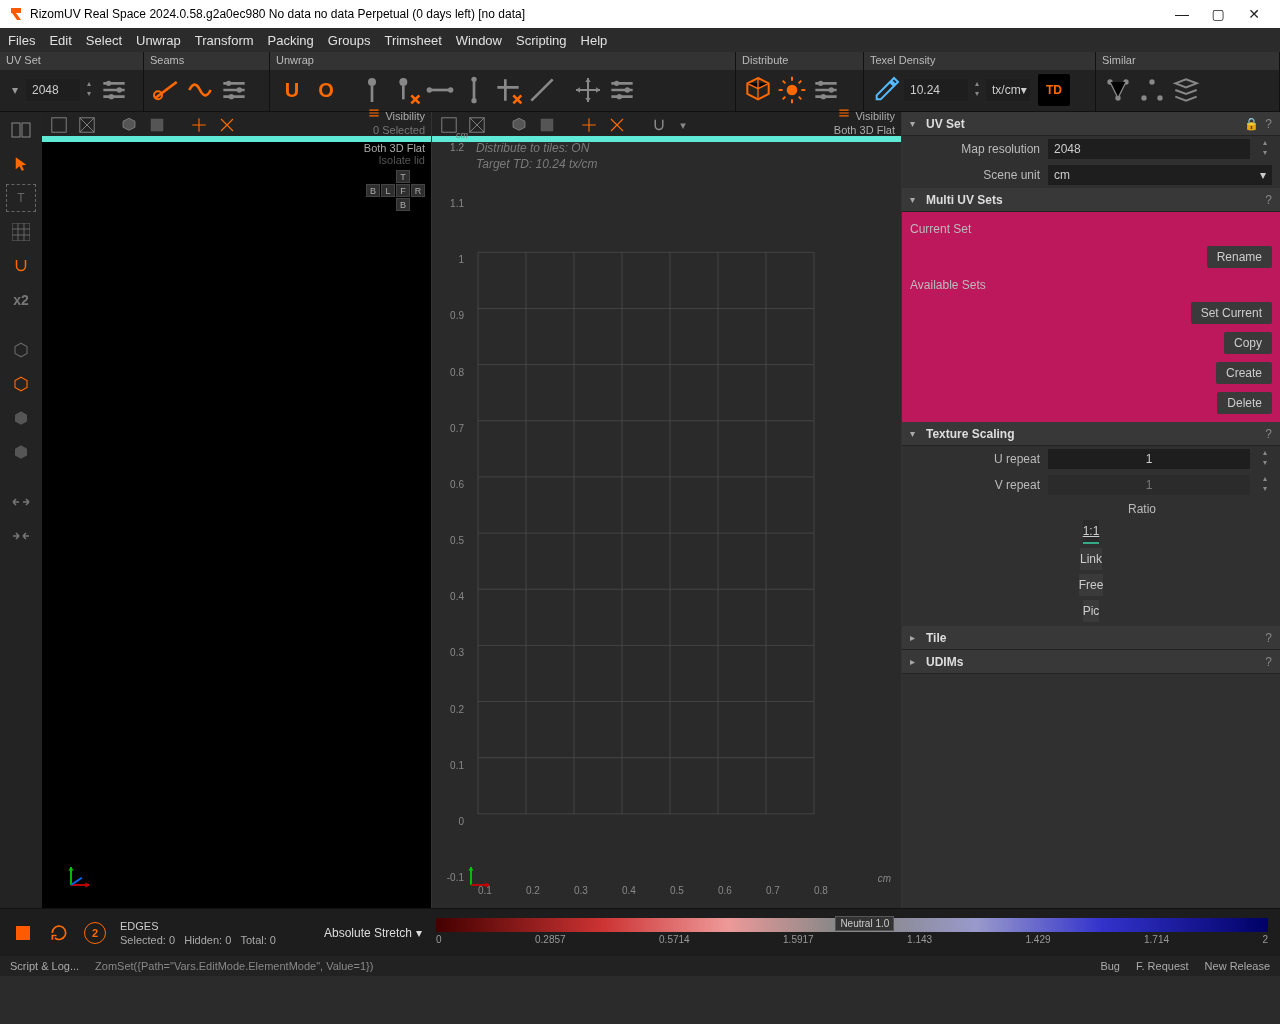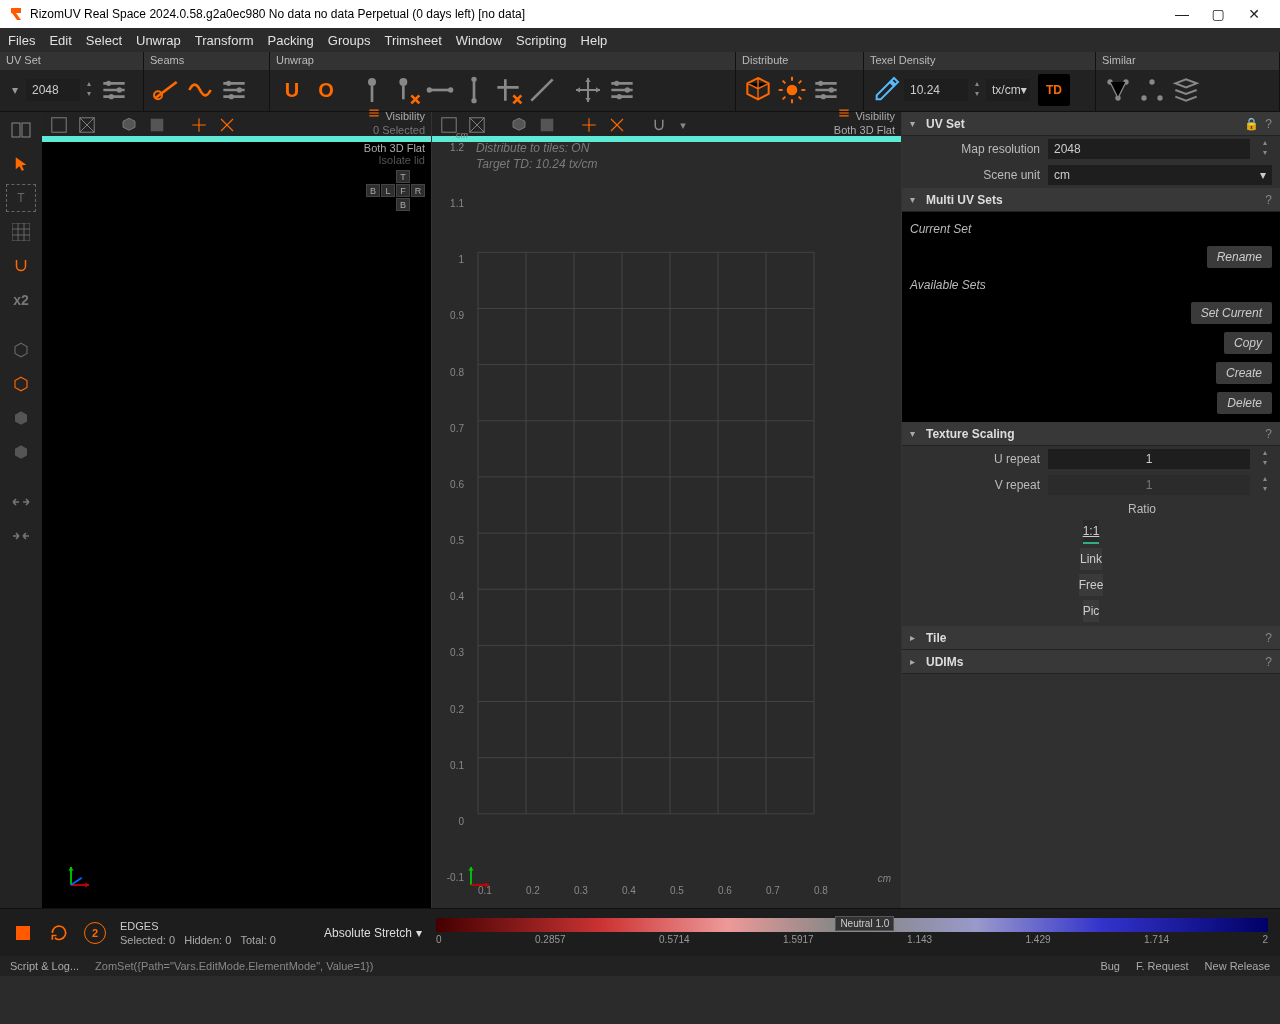--- a/index.html
+++ b/index.html
@@ -50,21 +50,21 @@
 .prow .lab { text-align: right; color: #bbb; width: 130px; }
 .prow .val { background: #1e1e1e; color: #ccc; padding: 3px 6px; flex: 1; font-size: 12px; }
 .prow .sel { background: #1e1e1e; color: #ccc; padding: 3px 6px; flex: 1; font-size: 12px; display: flex; }
 .prow .sel .flex { flex: 1; }
 .pbtn-row { display: flex; justify-content: flex-end; padding: 4px 8px; }
 .pbtn { background: #3a3a3a; color: #ccc; padding: 4px 10px; font-size: 12px; border-radius: 2px; margin-left: 16px; }
 .ratio-row { display: flex; align-items: center; padding: 4px 8px; gap: 4px; flex-direction: column; }
 .ratio-row .lab { text-align: right; color: #bbb; width: 130px; }
 .ratio-row .rb { flex: 1; background: #3a3a3a; color: #ccc; padding: 4px 0; text-align: center; font-size: 12px; }
 .ratio-row .rb.active { background: #2a2a2a; text-decoration: underline; border-bottom: 2px solid #3a8; }
-.subpanel { background: #000000; padding: 4px 0; font-style: italic; }
+.subpanel { background: #be185d; padding: 4px 0; }
 .bottombar { height: 48px; background: #1d1d1d; display: flex; align-items: center; padding: 0 12px; gap: 14px; border-top: 1px solid #111; }
 .bottombar .sq { width: 22px; height: 22px; display: flex; align-items: center; justify-content: center; }
 .bottombar .stats { color: #aaa; font-size: 11px; line-height: 14px; }
 .bottombar .stretch { color: #ddd; font-size: 12px; display: flex; align-items: center; gap: 4px; }
 .gradient { flex: 1; height: 30px; position: relative; }
 .gradient .bar { height: 14px; background: linear-gradient(to right, #400 0%, #c33 20%, #e99 35%, #888 48%, #888 52%, #99c 65%, #33c 80%, #006 100%); }
 .gradient .nlabel { position: absolute; top: -2px; left: 48%; font-size: 10px; background: #333; color: #ccc; padding: 1px 4px; border: 1px solid #555; }
 .gradient .ticks { display: flex; justify-content: space-between; font-size: 10px; color: #999; margin-top: 2px; }
 .statusbar { height: 20px; background: #222; display: flex; align-items: center; padding: 0 10px; font-size: 11px; color: #aaa; gap: 16px; }
 .statusbar .flex { flex: 1; }

